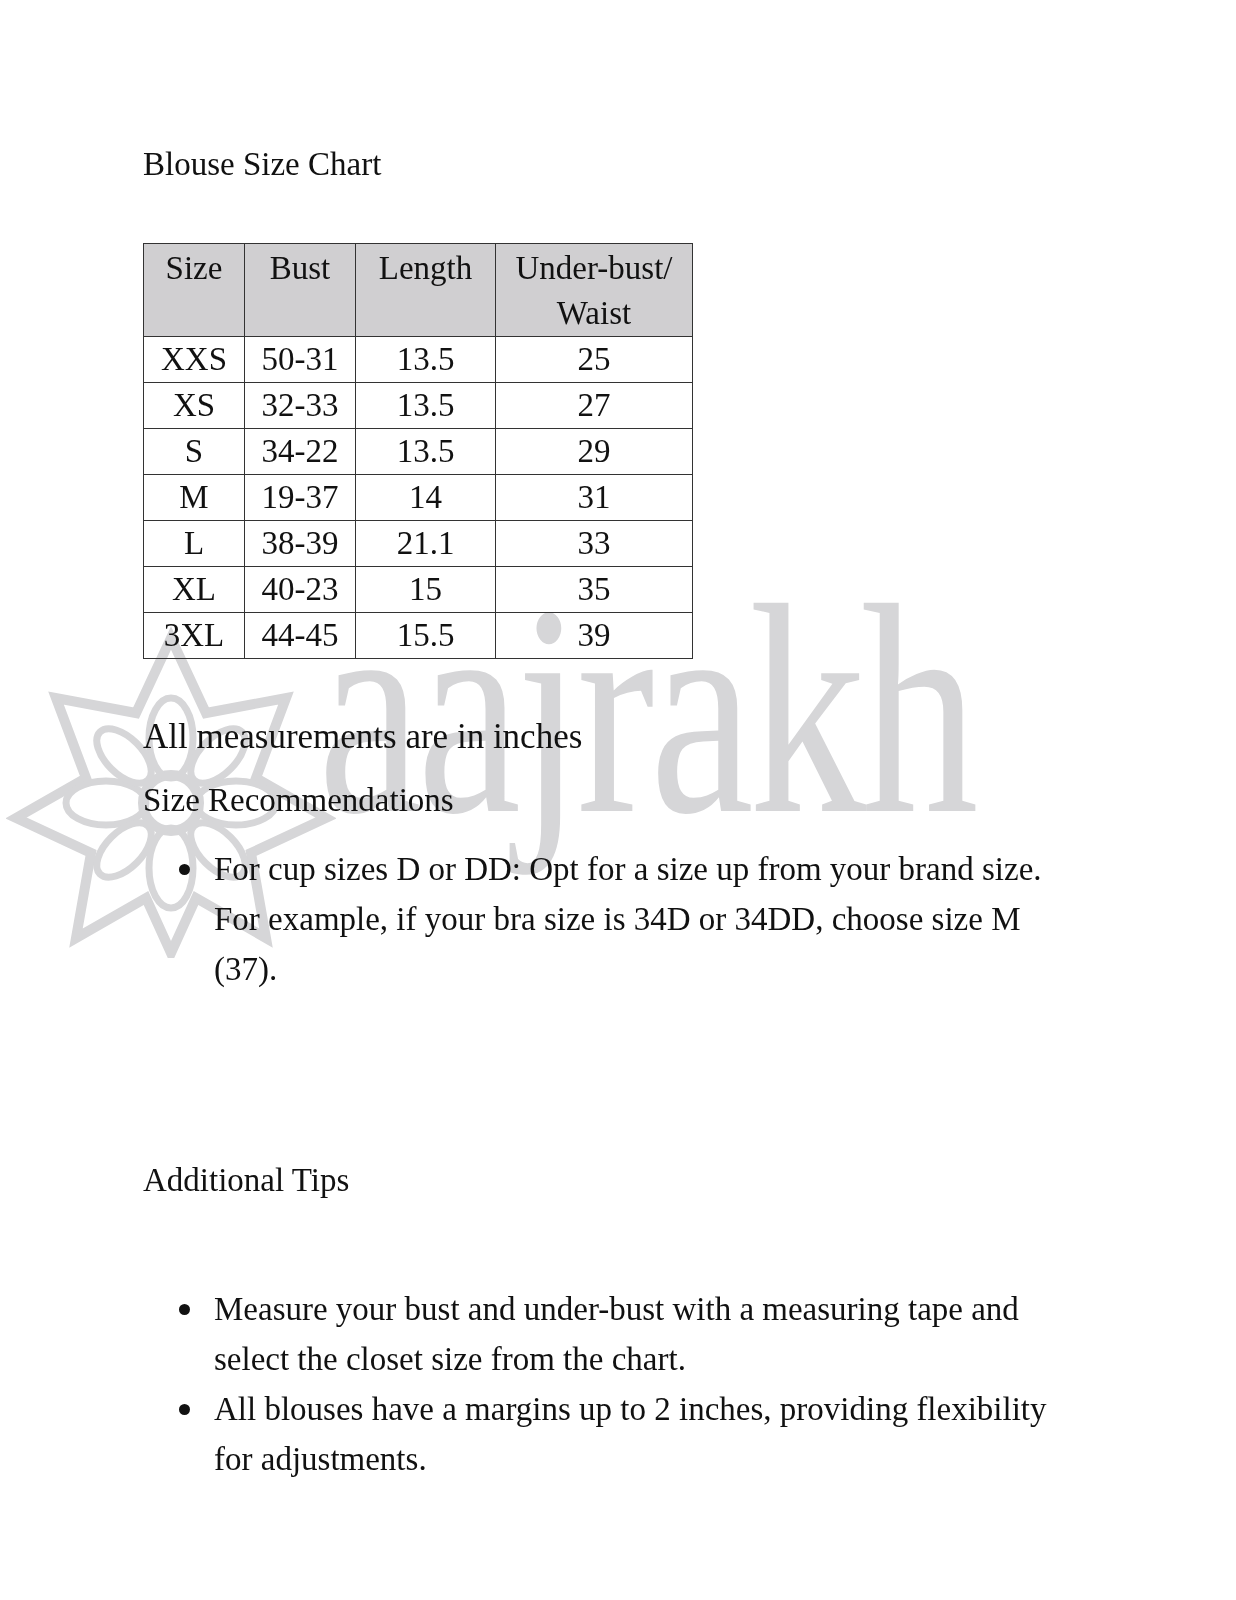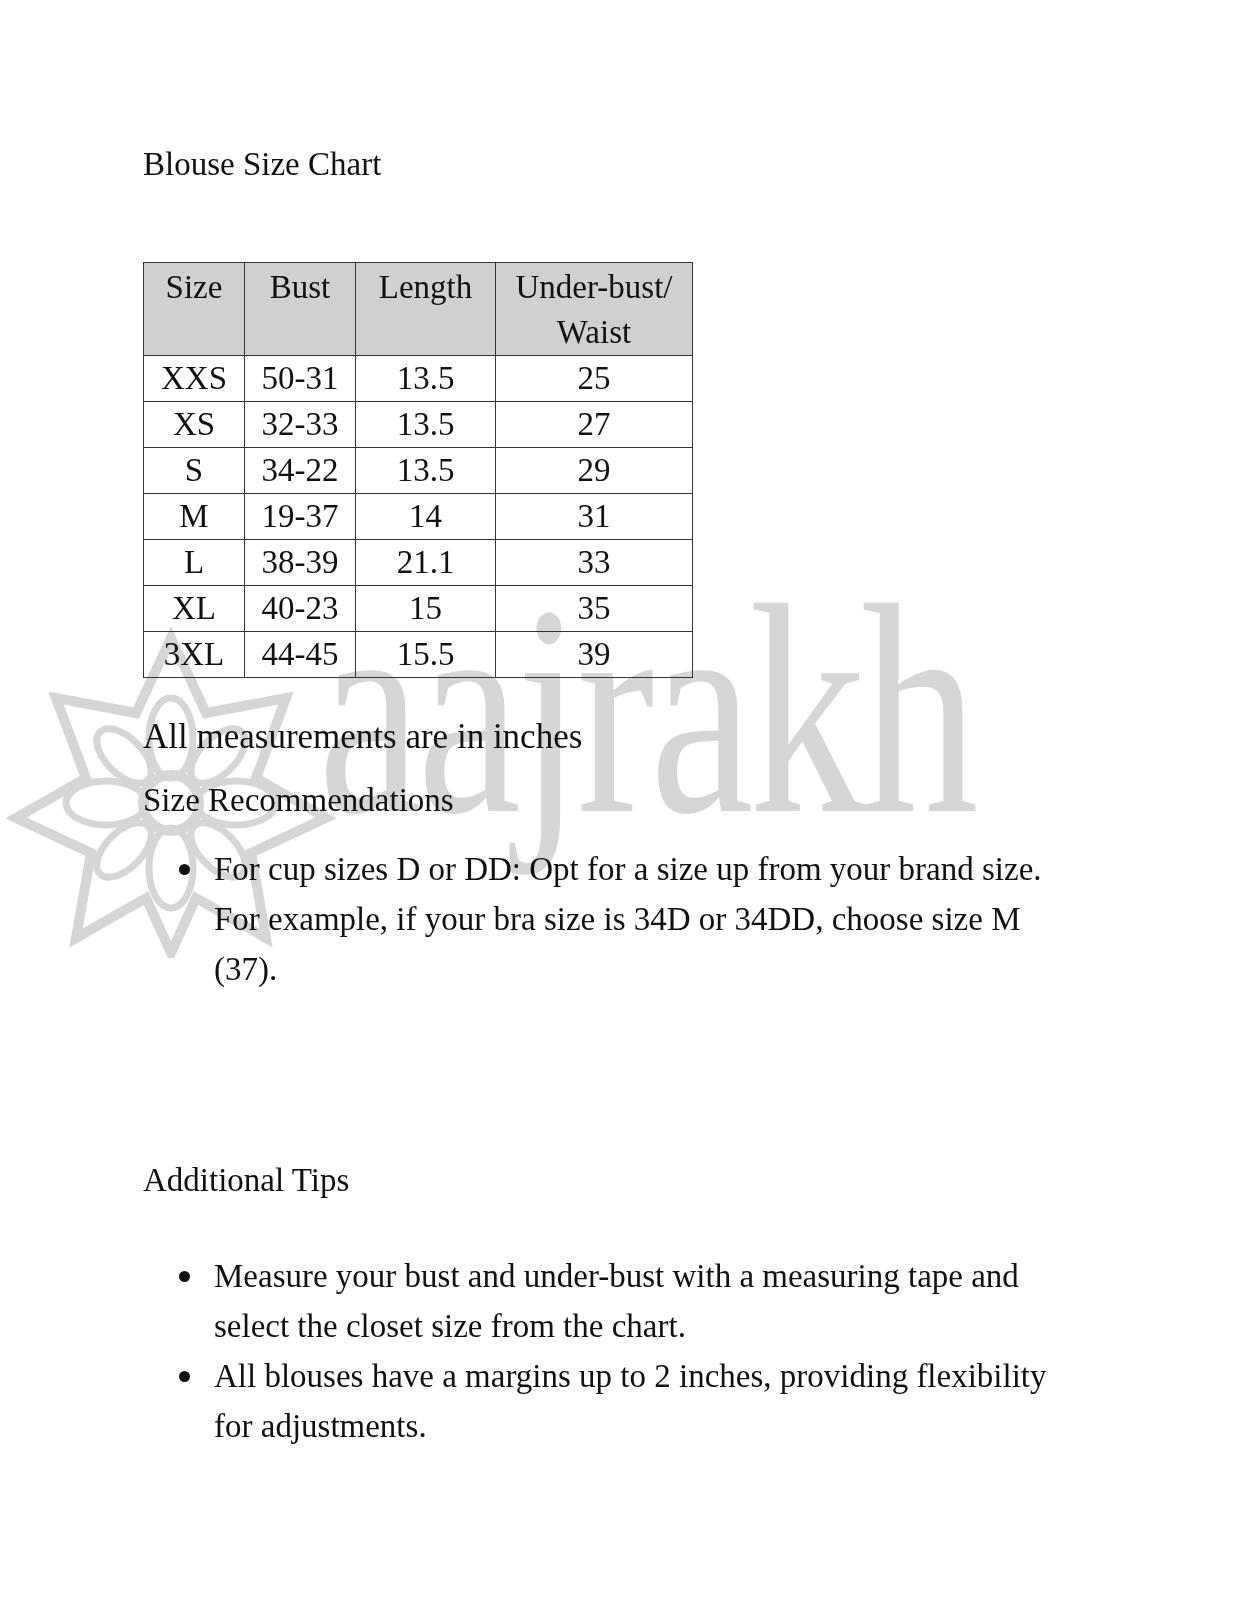--- a/index.html
+++ b/index.html
@@ -4,21 +4,21 @@
 <style>
   html, body { margin:0; padding:0; }
   body { width:1236px; height:1600px; background:#ffffff; position:relative; overflow:hidden;
          font-family:"Liberation Serif", "DejaVu Serif", serif; color:#111; }
   .watermark-text { position:absolute; left:318px; top:560px; font-size:300px; line-height:1;
          color:#d6d6d8; letter-spacing:-6px; font-family:"Liberation Serif", serif; transform:scaleX(0.78);
          transform-origin:left top; z-index:0; user-select:none; }
   .watermark-motif { position:absolute; left:6px; top:618px; width:330px; height:340px; z-index:0; }
   .content { position:absolute; left:0; top:0; width:100%; height:100%; z-index:1; }
   .title { position:absolute; left:143px; top:146px; font-size:33px; }
-  table.size-table { position:absolute; left:143px; top:262px; border-collapse:collapse; font-size:33px; }
+  table.size-table { position:absolute; left:143px; top:243px; border-collapse:collapse; font-size:33px; }
   .size-table th, .size-table td { border:1.5px solid #333; text-align:center; padding:0; }
   .size-table th { background:#d0cfd1; font-weight:normal; vertical-align:top; height:90px; line-height:45px; padding-top:2px; }
   .size-table td { height:45px; line-height:45px; }
   .c1 { width:100px; } .c2 { width:110px; } .c3 { width:139px; } .c4 { width:196px; }
   .note { position:absolute; left:143px; top:717px; font-size:35px; }
   .h2 { position:absolute; left:143px; font-size:33px; }
   ul.bullets { position:absolute; left:143px; width:930px; margin:0; padding:0; list-style:none; font-size:33px; line-height:50px; }
   ul.bullets li { position:relative; padding-left:71px; margin-bottom:0; }
   ul.bullets li .dot { position:absolute; left:36px; top:20px; width:11px; height:11px; border-radius:50%; background:#111; }
 </style>
@@ -102,17 +102,17 @@
   </table>
 
   <div class="note">All measurements are in inches</div>
 
   <div class="h2" style="top:782px;">Size Recommendations</div>
   <ul class="bullets" style="top:844px;">
     <li><span class="dot"></span><span>For cup sizes D or DD: Opt for a size up from your brand size. For example, if your bra size is 34D or 34DD, choose size M (37).</span></li>
   </ul>
 
   <div class="h2" style="top:1162px;">Additional Tips</div>
-  <ul class="bullets" style="top:1251px;">
+  <ul class="bullets" style="top:1284px;">
     <li><span class="dot"></span><span>Measure your bust and under-bust with a measuring tape and select the closet size from the chart.</span></li>
     <li><span class="dot"></span><span>All blouses have a margins up to 2 inches, providing flexibility for adjustments.</span></li>
   </ul>
 </div>
 
 </body></html>

